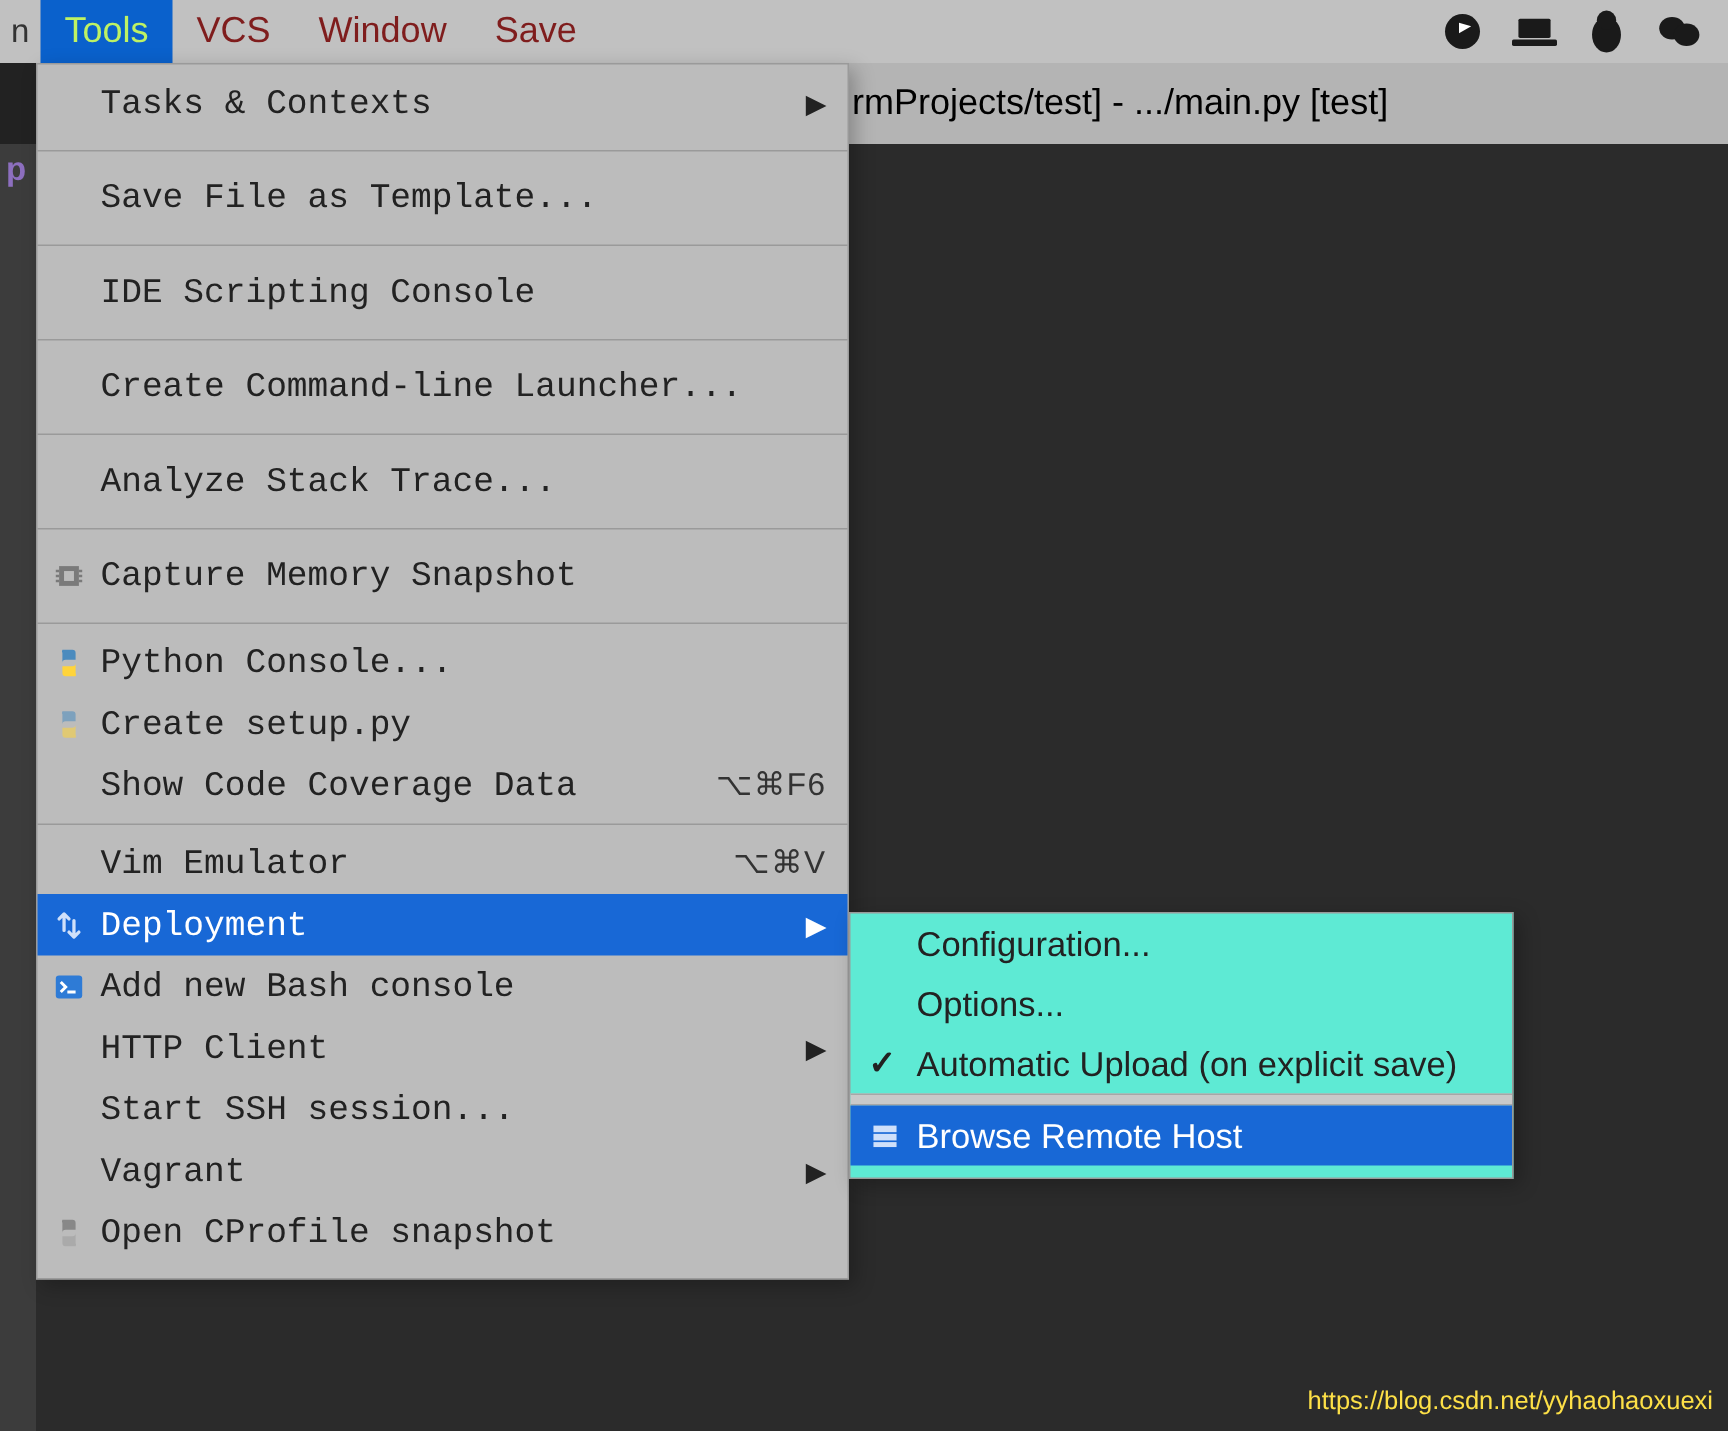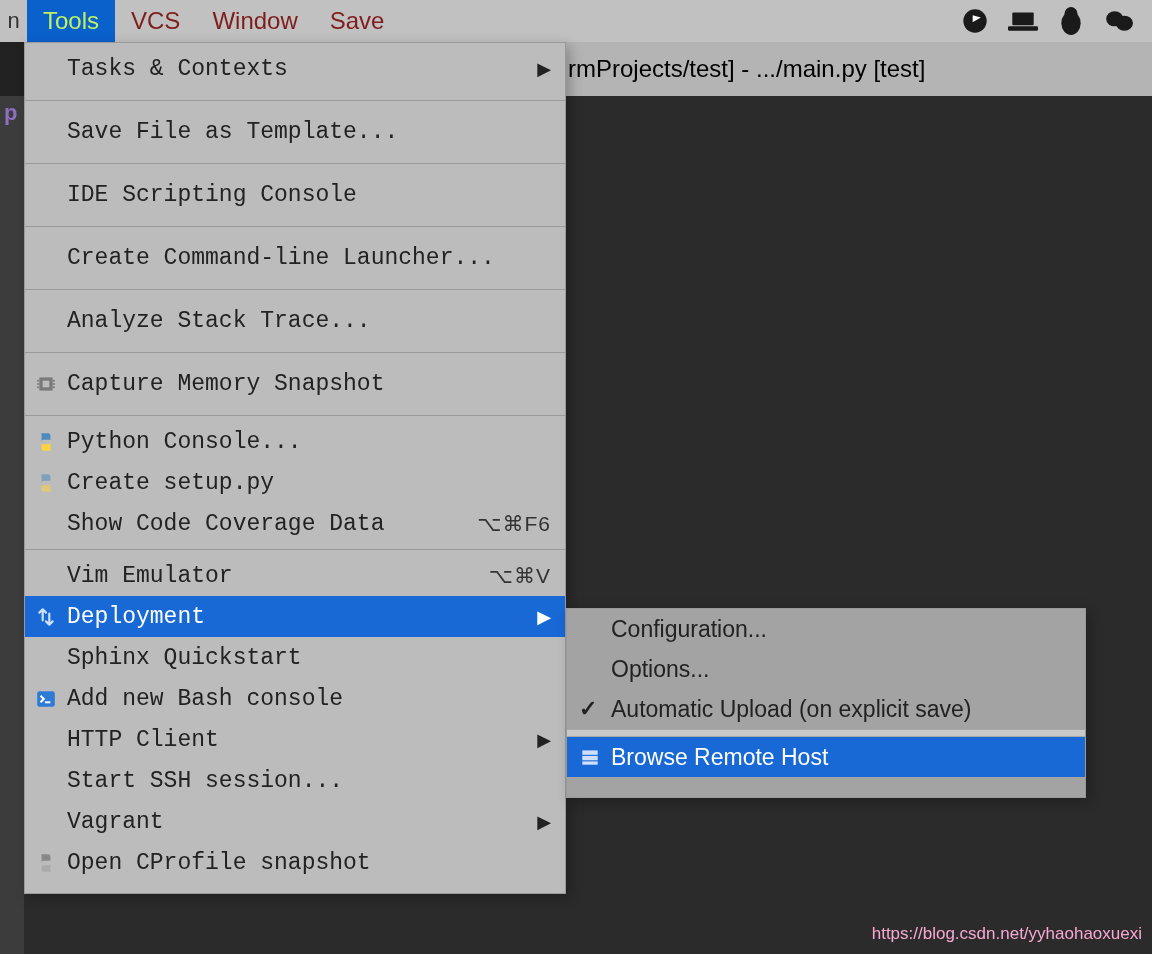--- a/index.html
+++ b/index.html
@@ -140,25 +140,25 @@
     .dropdown-sep {
       height: 1px;
       background: #9a9a9a;
       margin: 5px 0;
     }
 
     .submenu {
       position: absolute;
       left: 566px;
       top: 608px;
-      width: 520px;
-      background: #a3a3a3;
+      width: 443px;
+      background: #5eead4;
       border: 1px solid #9a9a9a;
       box-shadow: 4px 4px 12px rgba(0,0,0,.25);
-      padding-bottom: 20px;
+      padding-bottom: 8px;
     }
     .submenu-row {
       height: 40px;
       display: flex;
       align-items: center;
       padding-left: 44px;
       padding-right: 14px;
       font-size: 23px;
       color: #222;
       position: relative;
@@ -186,21 +186,21 @@
       height: 8px;
       background: #c9c9c9;
       border-top: 1px solid #a7a7a7;
       border-bottom: 1px solid #a7a7a7;
     }
 
     .watermark {
       position: absolute;
       right: 10px;
       bottom: 10px;
-      color: #f9a8d4;
+      color: #fde047;
       font-size: 17px;
     }
 
     .title-visible {
       position: absolute;
       left: 566px;
       top: 42px;
       height: 54px;
       display: flex;
       align-items: center;
@@ -337,23 +337,20 @@
       <span class="icon">
         <svg width="22" height="22" viewBox="0 0 20 20">
           <path d="M7 3 L7 13 M4 6 L7 3 L10 6" stroke="#cfe0fa" stroke-width="2" fill="none" stroke-linecap="round" stroke-linejoin="round"></path>
           <path d="M13 17 L13 7 M10 14 L13 17 L16 14" stroke="#cfe0fa" stroke-width="2" fill="none" stroke-linecap="round" stroke-linejoin="round"></path>
         </svg>
       </span>
       <span class="label">Deployment</span>
       <span class="arrow">▶</span>
     </div>
     <div class="dropdown-row">
-      <span class="label">Sphinx Quickstart</span>
-    </div>
-    <div class="dropdown-row">
       <span class="icon">
         <svg width="22" height="22" viewBox="0 0 20 20">
           <rect x="2" y="3" width="16" height="14" rx="2" fill="#2e7bd6"></rect>
           <path d="M5 7 L8 10 L5 13" stroke="#fff" stroke-width="1.8" fill="none"></path>
           <line x1="9" y1="13" x2="14" y2="13" stroke="#fff" stroke-width="1.8"></line>
         </svg>
       </span>
       <span class="label">Add new Bash console</span>
     </div>
     <div class="dropdown-row">

